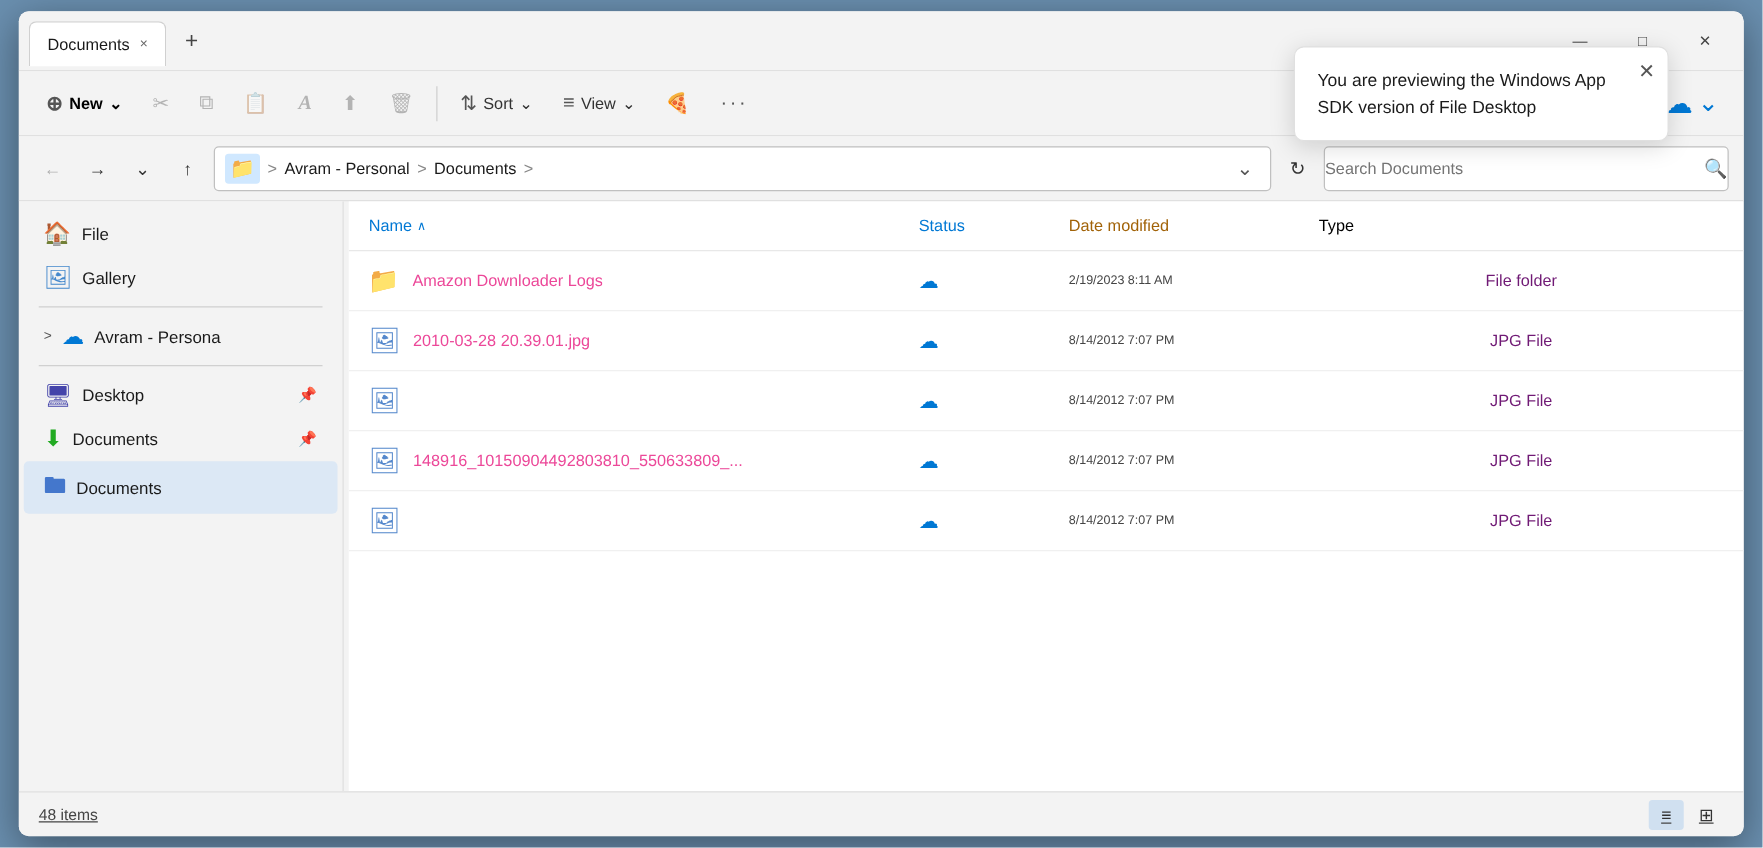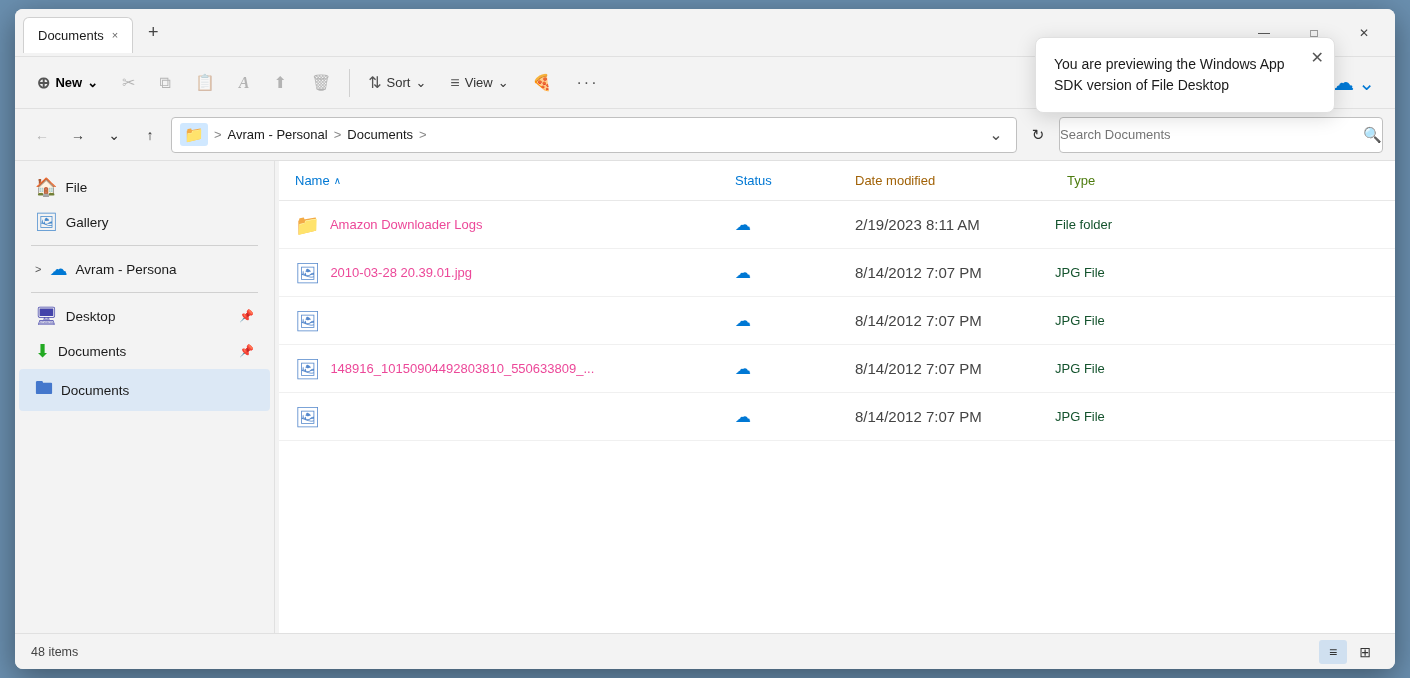--- a/index.html
+++ b/index.html
@@ -304,21 +304,21 @@
       height: 40px;
       border-bottom: 1px solid #e8e8e8;
       font-size: 13px;
       color: #0078d4;
       flex-shrink: 0;
     }
     .col-name { width: 440px; display: flex; align-items: center; gap: 4px; cursor: pointer; }
     .col-sort-arrow { font-size: 10px; color: #0078d4; }
     .col-status { width: 120px; color: #0078d4; cursor: pointer; }
     .col-date { width: 200px; color: #a16207; cursor: pointer; }
-    .col-type { flex: 1; color: #4d7c0f; cursor: pointer; margin-left: 12px; }
+    .col-type { flex: 1; color: #000000; cursor: pointer; }
     .file-list {
       flex: 1;
       overflow-y: auto;
     }
     .file-row {
       display: flex;
       align-items: center;
       padding: 0 16px;
       height: 48px;
       border-bottom: 1px solid #f0f0f0;
@@ -341,42 +341,44 @@
     }
     .file-status-cell {
       width: 120px;
       display: flex;
       align-items: center;
     }
     .cloud-status { font-size: 16px; color: #0078d4; }
     .file-date-cell {
       width: 200px;
       color: #444;
-      font-size: 15px;
+      font-size: 10px;
     }
     .file-type-cell {
       flex: 1;
-      color: #14532d;
+      color: #701a75;
       font-size: 13px;
+      text-align: center;
     }
     .file-list::-webkit-scrollbar { width: 8px; }
     .file-list::-webkit-scrollbar-thumb { background: #c0c0c0; border-radius: 4px; }
 
     
     .status-bar {
       display: flex;
       align-items: center;
       height: 36px;
       padding: 0 16px;
       background: #f3f3f3;
       border-top: 1px solid #e0e0e0;
       font-size: 12.5px;
       color: #444;
       flex-shrink: 0;
       justify-content: space-between;
+      text-decoration: underline;
     }
     .view-toggle {
       display: flex;
       gap: 4px;
     }
     .view-toggle-btn {
       width: 28px;
       height: 24px;
       display: flex;
       align-items: center;

